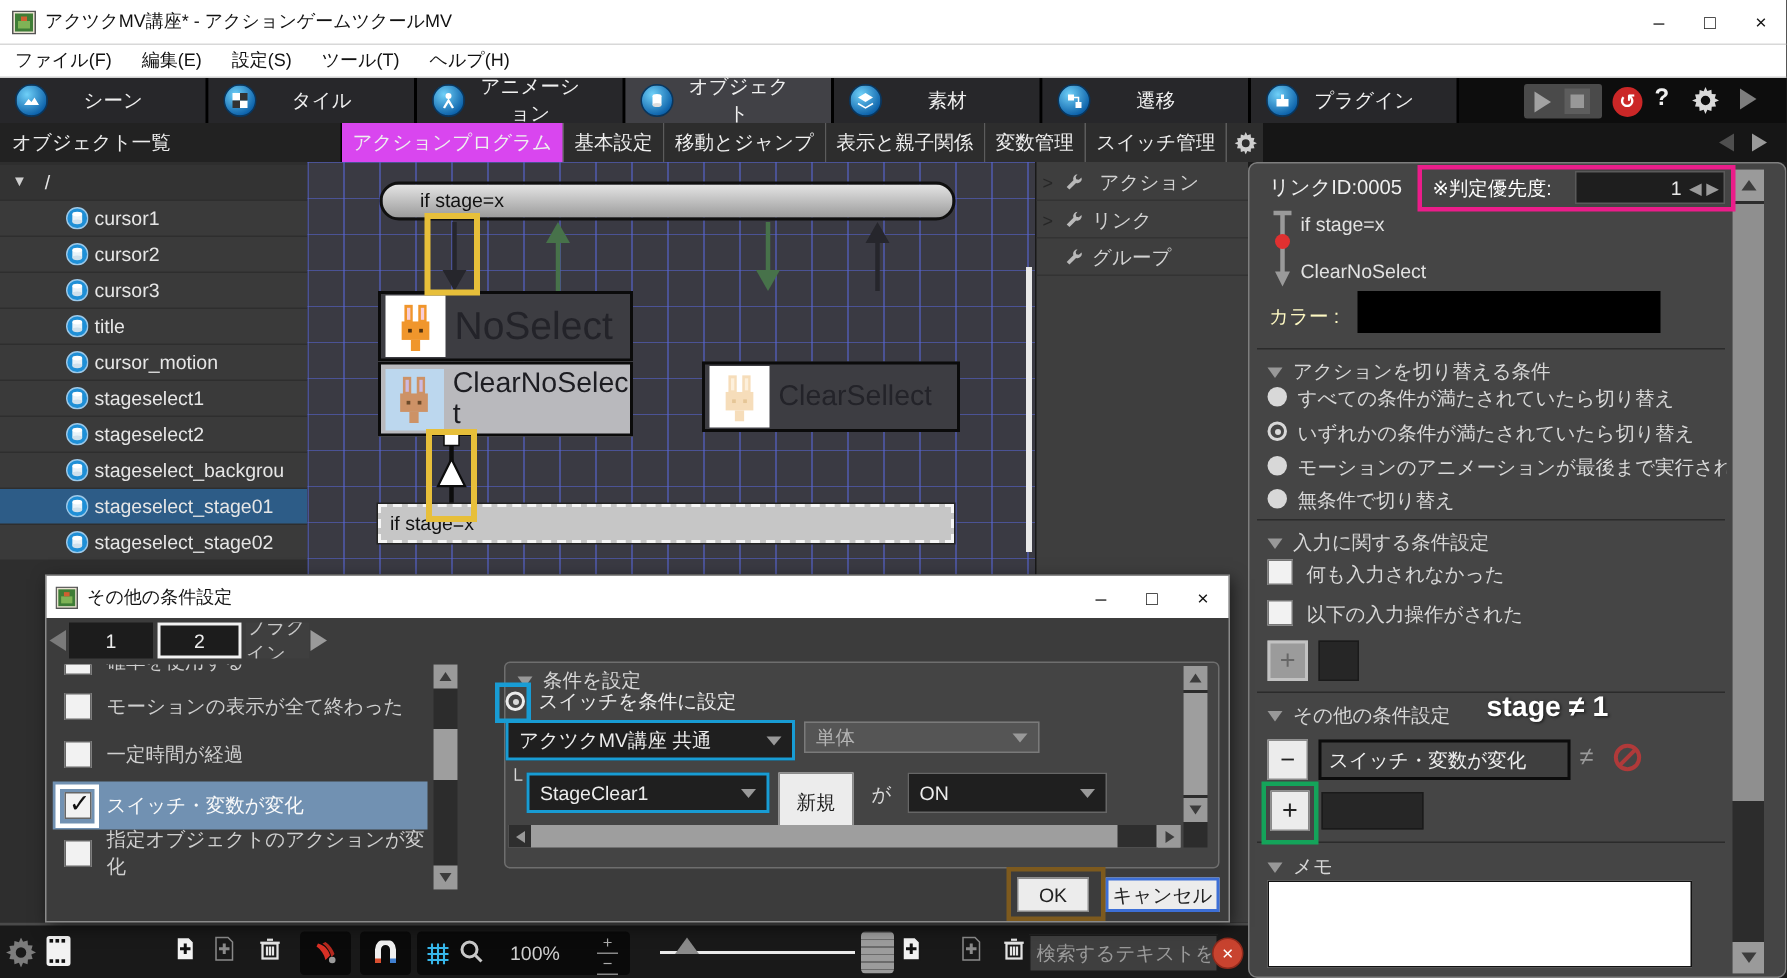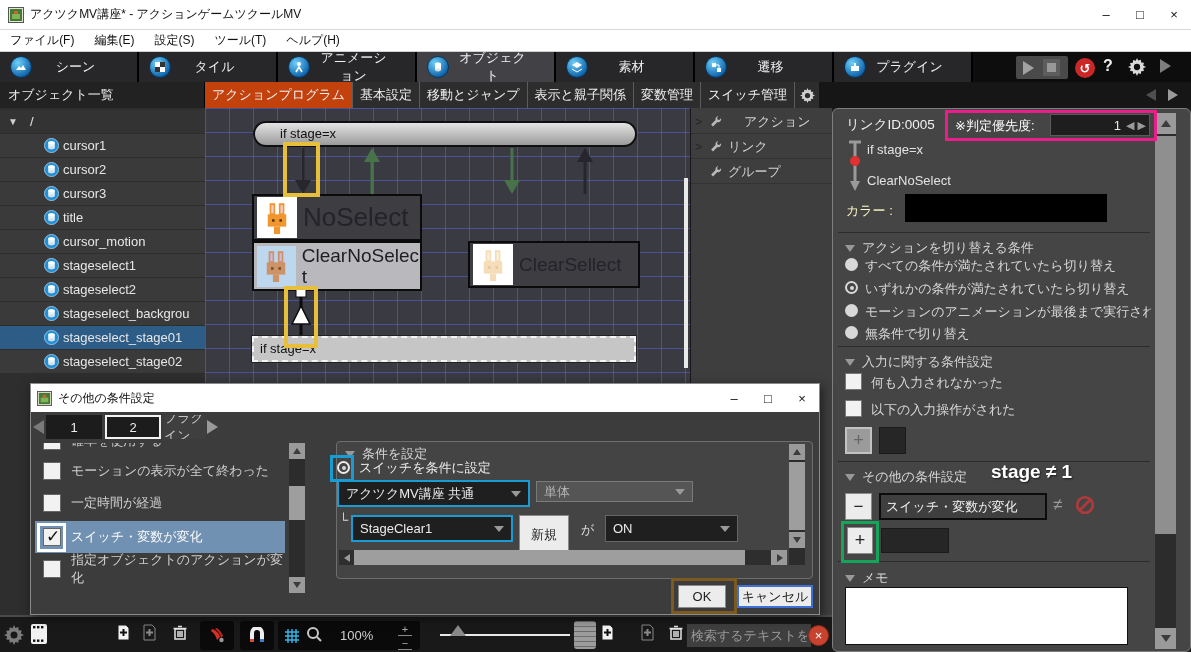--- a/index.html
+++ b/index.html
@@ -13,23 +13,23 @@
 .menubar{left:0;top:30px;width:1191px;height:22px;background:#fff;display:flex;align-items:center;border-bottom:1px solid #cfcfcf}
 .menubar .mi{font-size:12px;color:#111;padding:0 10px}
 
 .maintb{left:0;top:52px;width:1191px;height:30px;background:#0d0d0d;display:flex}
 .mtab{width:139px;height:30px;background:#27272a;border-right:2px solid #000;display:flex;align-items:center;color:#f0f0f0;font-size:13px}
 .mtab.active{background:#414146}
 .mtab .cir{width:22px;height:22px;border-radius:50%;background:radial-gradient(circle at 35% 30%,#6fd0f8,#0d62aa 75%);border:1px solid #09365e;margin:0 8px 0 10px;display:flex;align-items:center;justify-content:center}
 .mtab .lbl{flex:1;text-align:center;padding-right:26px}
 
 .tabrow{left:0;top:82px;width:1191px;height:26px;background:#161616;display:flex}
-.objhdr{width:205px;height:26px;background:#222;color:#ececec;font-size:13px;display:flex;align-items:center;padding-left:8px;border-right:1px solid #000}
+.objhdr{width:228px;height:26px;background:#222;color:#ececec;font-size:13px;display:flex;align-items:center;padding-left:8px;border-right:1px solid #000}
 .etab{height:26px;background:#2d2d2d;border-right:1px solid #5c5c5c;color:#efefef;font-size:13px;display:flex;align-items:center;padding:0 7px;white-space:nowrap}
-.etab.active{background:#c2410c}
+.etab.active{background:#d946ef}
 .gear-tile{width:24px;height:26px;background:#2d2d2d;display:flex;align-items:center;justify-content:center}
 
 .objlist{left:0;top:108px;width:205px;height:507px;background:#2e2e2e;overflow:hidden}
 .orow{position:absolute;left:0;width:205px;height:23px;background:#3a3a3a;display:flex;align-items:center;color:#e6e6e6;font-size:13px}
 .orow.sel{background:#2d5c87}
 .orow .oic{margin-left:44px;margin-right:4px;display:flex}
 
 .canvas{left:205px;top:108px;width:485px;height:275px;background-color:#3a3a43;background-image:repeating-linear-gradient(to right,rgba(88,102,215,.55) 0 1px,transparent 1px 24px),repeating-linear-gradient(to bottom,rgba(88,102,215,.55) 0 1px,transparent 1px 24px);overflow:hidden}
 .pill{left:48px;top:13px;width:384px;height:26px;border-radius:13px;background:linear-gradient(#e4e4e4,#9b9b9b);border:2px solid #101010;color:#111;font-size:13px;line-height:22px;padding-left:25px}
 .nbox{border:2px solid #0b0b0b;display:flex;align-items:center}
@@ -424,21 +424,21 @@
   <div class="ann" style="left:78px;top:34px;width:37px;height:55px;border:4px solid #e7bf3a"></div>
   <div class="ann" style="left:79px;top:178px;width:34px;height:62px;border:4px solid #e7bf3a"></div>
 </div>
 
 <div class="abs ntpanel">
   <div class="ntrow" style="top:2px">
     <span class="ex">&gt;</span>
     <svg width="13" height="13" viewBox="0 0 16 16">
         <use href="#wrenchp" fill="#b9b9b9"></use>
       </svg>
-    <span style="margin-left:22px">アクション</span>
+    <span style="margin-left:11px">アクション</span>
   </div>
   <div class="ntrow" style="top:27px">
     <span class="ex">&gt;</span>
     <svg width="13" height="13" viewBox="0 0 16 16">
         <use href="#wrenchp" fill="#b9b9b9"></use>
       </svg>
     <span style="margin-left:6px">リンク</span>
   </div>
   <div class="ntrow" style="top:52px">
     <span class="ex"></span>

